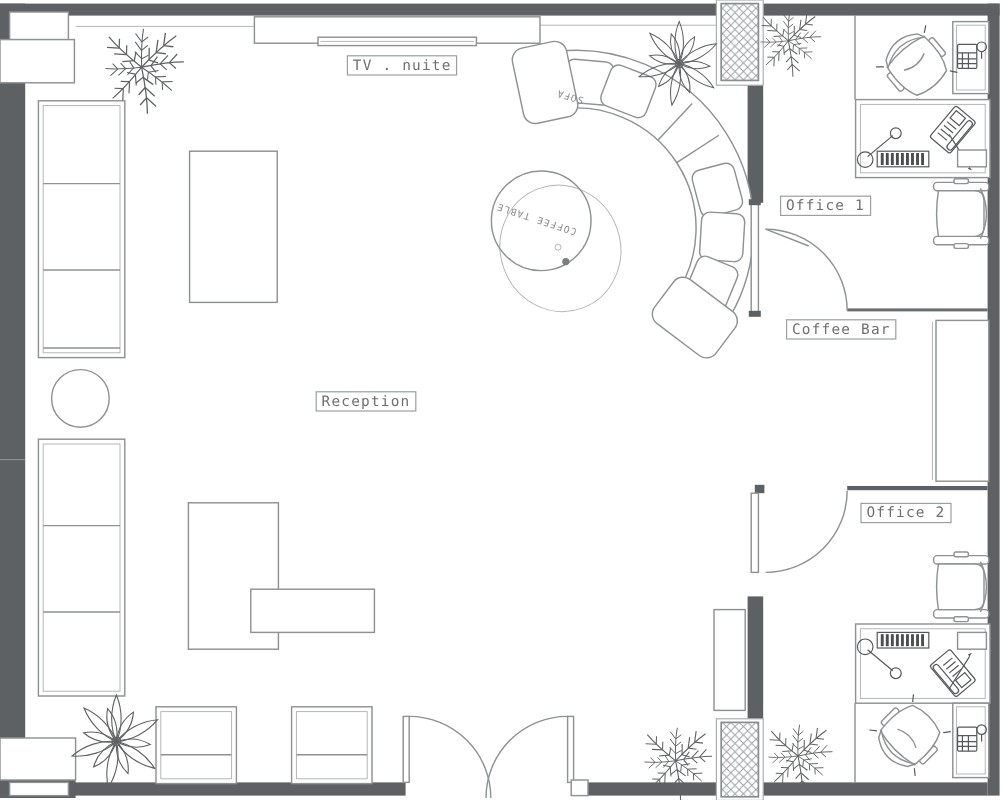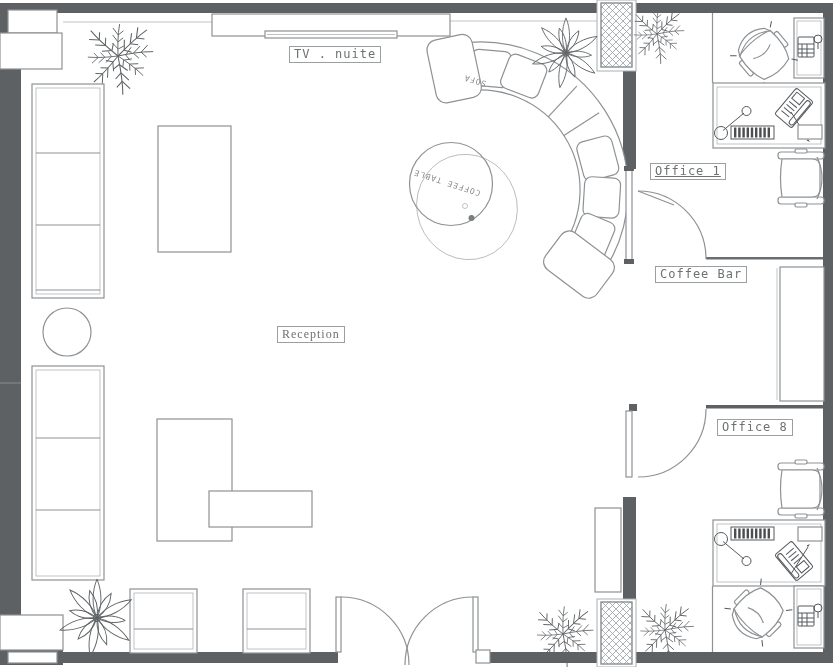--- a/index.html
+++ b/index.html
@@ -273,19 +273,19 @@
     <use href="#fern" transform="translate(118,56) scale(1.1)"></use>
     <use href="#palm" transform="translate(566,53) scale(0.95)"></use>
     <use href="#fern" transform="translate(657,34) scale(0.85)"></use>
     <use href="#palm" transform="translate(97,618) scale(1.05)"></use>
     <use href="#fern" transform="translate(563,634) scale(0.95)"></use>
     <use href="#fern" transform="translate(665,630) scale(0.9)"></use>
   </g>
 </svg>
 
 <div class="plan-label" style="left:289px;top:46px;">TV . nuite</div>
-<div class="plan-label" style="left:277px;top:326px;font-family:Liberation Serif, serif;">Reception</div>
-<div class="plan-label" style="left:650px;top:163px;text-decoration:underline;">Office 1</div>
+<div class="plan-label" style="left:263px;top:326px;">Reception</div>
+<div class="plan-label" style="left:650px;top:163px;">Office 1</div>
 <div class="plan-label" style="left:655px;top:266px;">Coffee Bar</div>
-<div class="plan-label" style="left:717px;top:419px;">Office 8</div>
+<div class="plan-label" style="left:717px;top:419px;">Office 2</div>
 <div class="rot-label" style="left:450px;top:76px;width:50px;transform:rotate(197deg);">SOFA</div>
 <div class="rot-label" style="left:405px;top:178px;width:84px;transform:rotate(198deg);">COFFEE TABLE</div>
 </div>
 
 </body></html>

